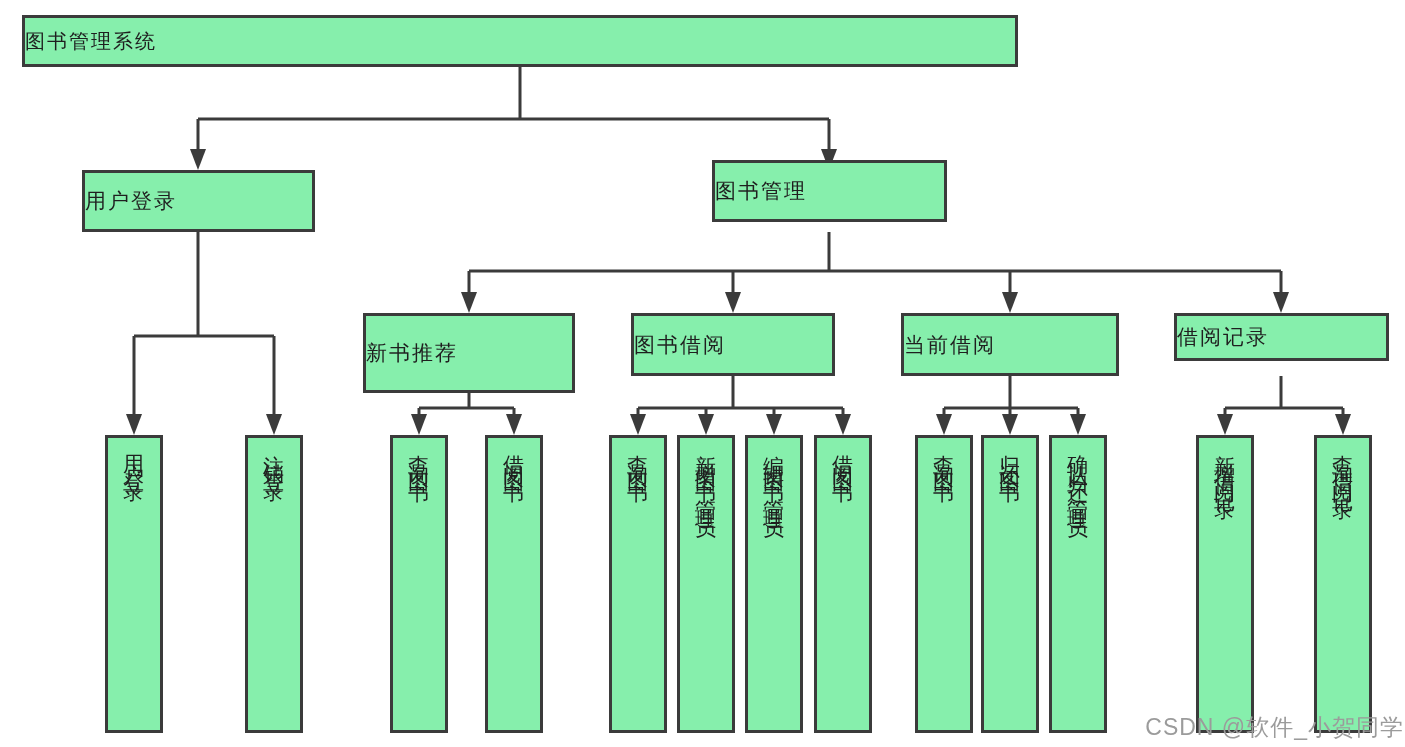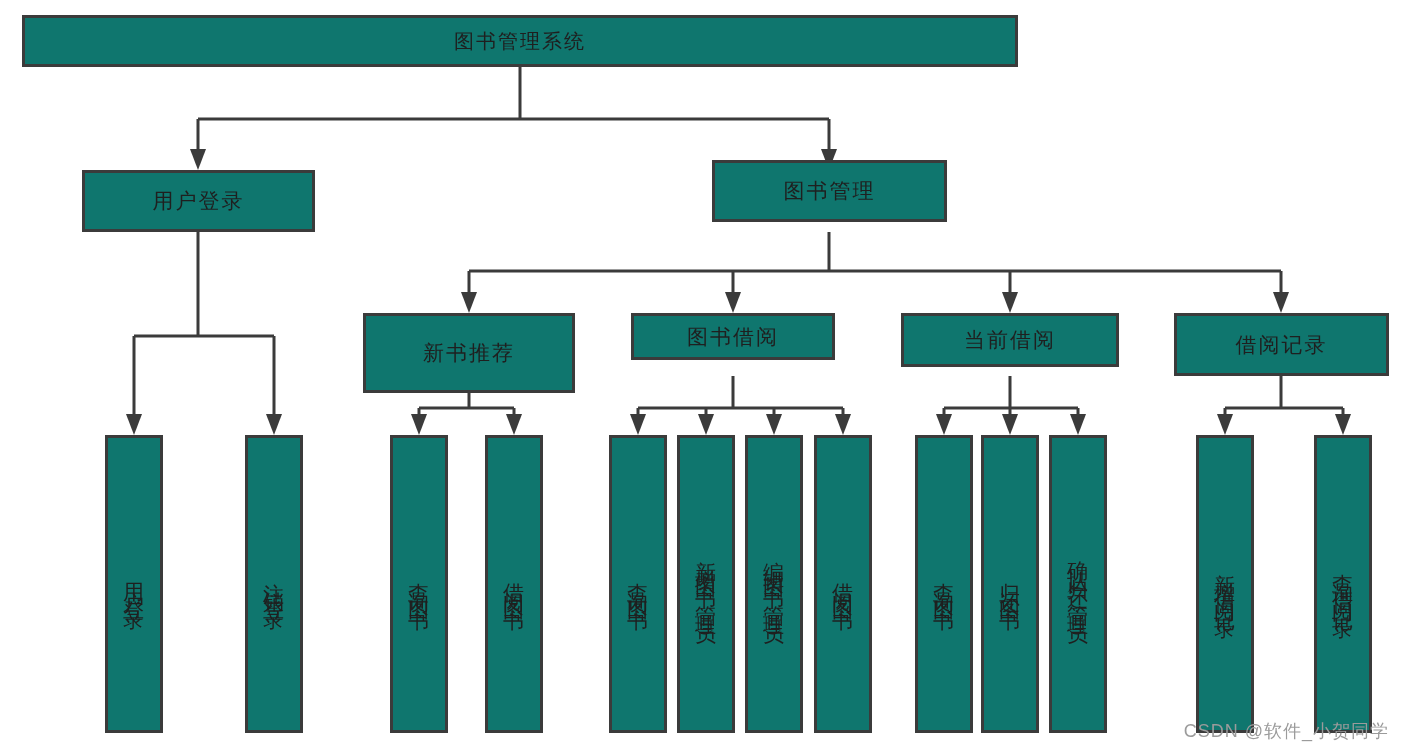--- a/index.html
+++ b/index.html
@@ -12,40 +12,40 @@
     font-family: "Liberation Sans", sans-serif;
     color: #1f1f1f;
   }
   #connectors { position: absolute; left: 0; top: 0; z-index: 1; }
   #connectors path { fill: none; stroke: #3b3b3b; stroke-width: 3; }
   #connectors polygon { fill: #3b3b3b; stroke: none; }
 
   .node {
     position: absolute;
     border: 3px solid #3b3b3b;
-    background: #0f766e;
+    background: #86efac;
     display: flex;
     align-items: center;
-    justify-content: center;
+    justify-content: flex-start;
     z-index: 2;
   }
   .hnode { font-size: 21px; letter-spacing: 2px; }
   .root  { font-size: 20px; }
   .vnode {
     writing-mode: vertical-rl;
     text-orientation: mixed;
     font-size: 21px;
     letter-spacing: 9px;
     line-height: 1;
   }
   .vnode span { display: block; }
   .wm {
     position: absolute;
-    right: 16px; bottom: 4px;
-    font-size: 18px;
+    right: 1px; bottom: 4px;
+    font-size: 23px;
     color: #9b9b9b;
     letter-spacing: 1px;
     z-index: 3;
     white-space: nowrap;
   }
 </style>
 </head>
 <body>
 
 <svg id="connectors" width="1405" height="747">
@@ -98,27 +98,27 @@
 <div class="node hnode" style="left:82px;top:170px;width:233px;height:62px;">
   <span>用户登录</span>
 </div>
 <div class="node hnode" style="left:712px;top:160px;width:235px;height:62px;">
   <span>图书管理</span>
 </div>
 
 <div class="node hnode" style="left:363px;top:313px;width:212px;height:80px;">
   <span>新书推荐</span>
 </div>
-<div class="node hnode" style="left:631px;top:313px;width:204px;height:47px;">
+<div class="node hnode" style="left:631px;top:313px;width:204px;height:63px;">
   <span>图书借阅</span>
 </div>
-<div class="node hnode" style="left:901px;top:313px;width:218px;height:54px;">
+<div class="node hnode" style="left:901px;top:313px;width:218px;height:63px;">
   <span>当前借阅</span>
 </div>
-<div class="node hnode" style="left:1174px;top:313px;width:215px;height:63px;">
+<div class="node hnode" style="left:1174px;top:313px;width:215px;height:48px;">
   <span>借阅记录</span>
 </div>
 
 <div class="node vnode" style="left:105px;top:435px;width:58px;height:298px;">
   <span>用户登录</span>
 </div>
 <div class="node vnode" style="left:245px;top:435px;width:58px;height:298px;">
   <span>注销登录</span>
 </div>
 

